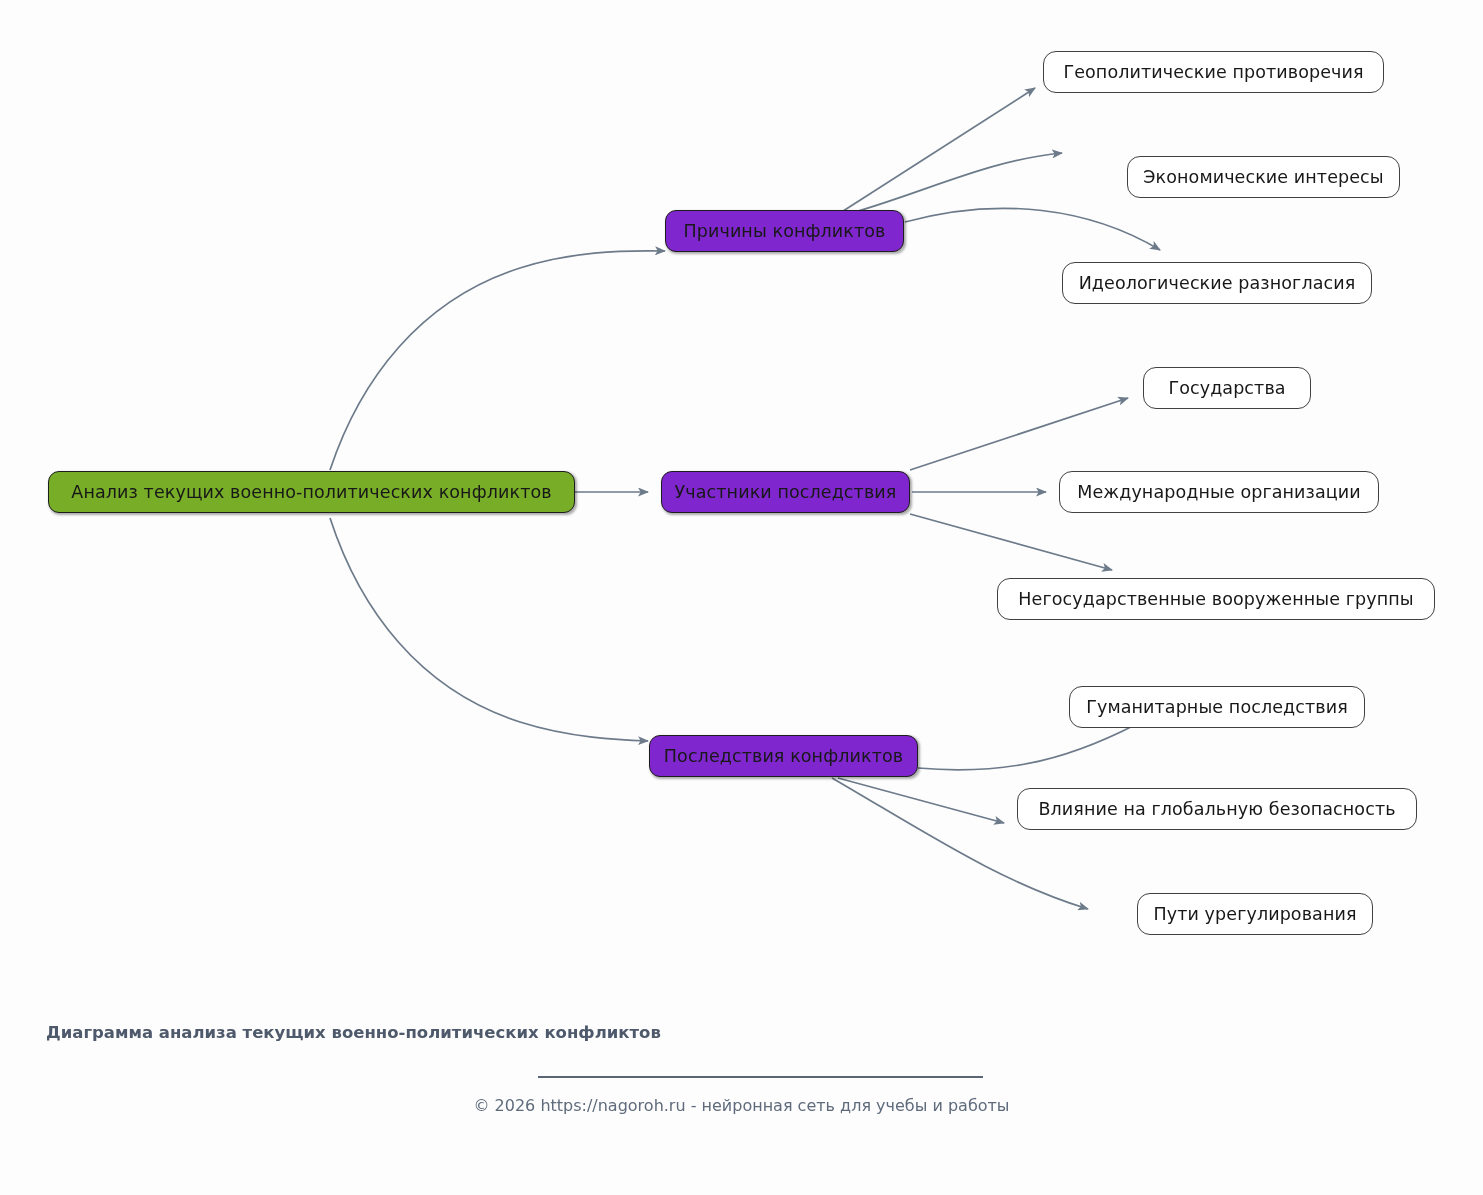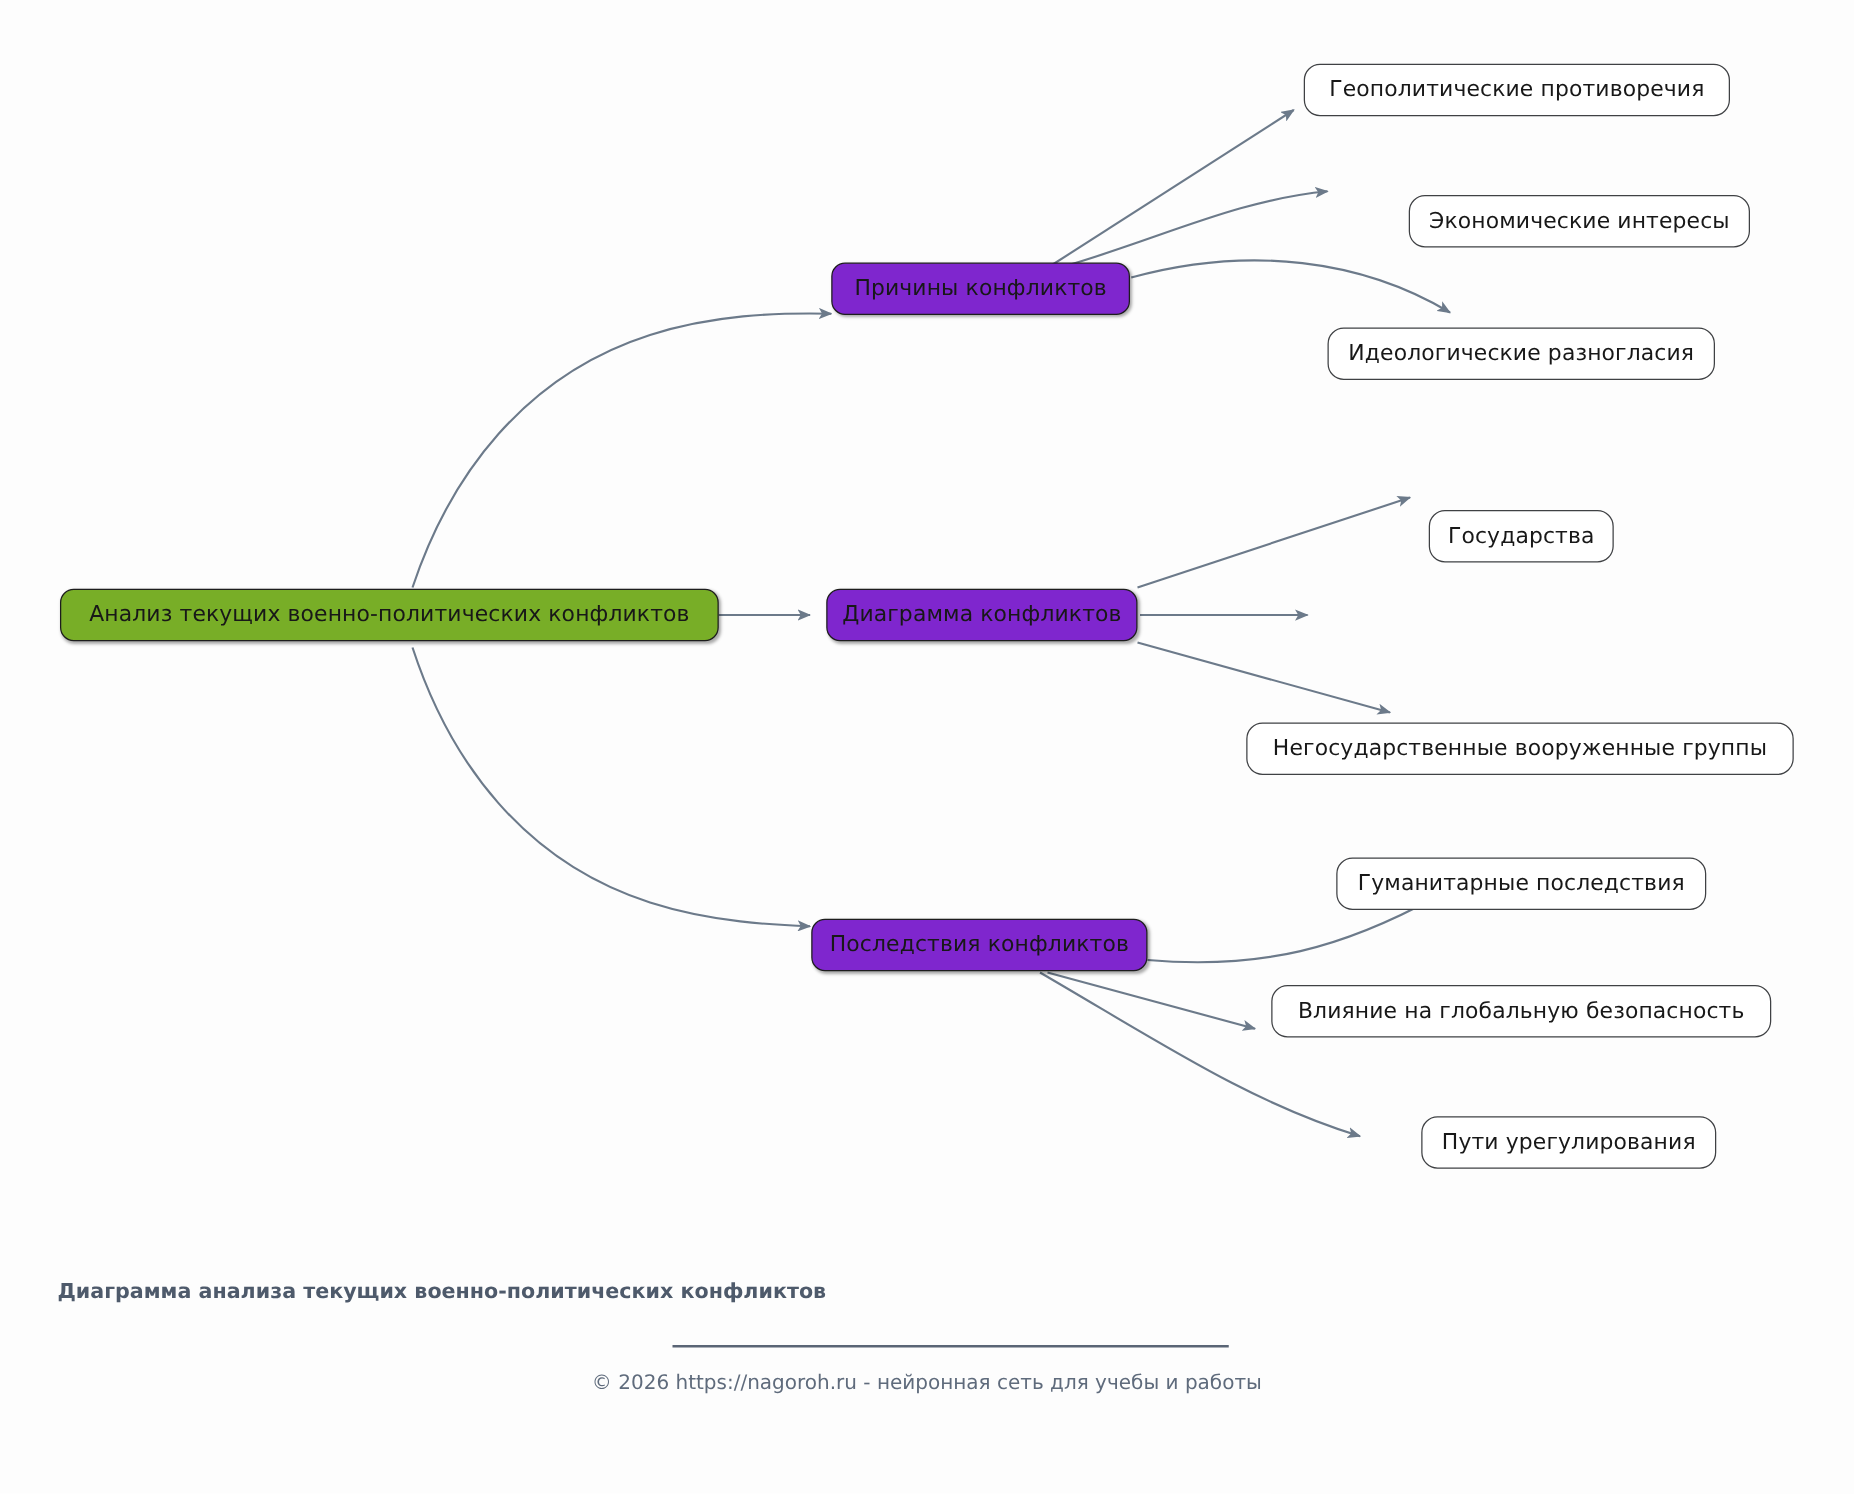--- a/index.html
+++ b/index.html
@@ -134,27 +134,30 @@
 
   <div class="node node-leaf" style="left:1080px; top:156px; width:273px; height:42px;margin-left:47px;">
     <span>Экономические интересы</span>
   </div>
 
   <div class="node node-leaf" style="left:1062px; top:262px; width:310px; height:42px;">
     <span>Идеологические разногласия</span>
   </div>
 
   <div class="node node-branch" style="left:661px; top:471px; width:249px; height:42px;">
-    <span>Диаграмма конфликтов</span>
+    <span>Участники последствия</span>
   </div>
 
-  <div class="node node-leaf" style="left:1143px; top:367px; width:148px; height:42px;margin-top:41px;">
+  <div class="node node-leaf" style="left:1143px; top:367px; width:168px; height:42px;">
     <span>Государства</span>
   </div>
 
+  <div class="node node-leaf" style="left:1059px; top:471px; width:320px; height:42px;">
+    <span>Международные организации</span>
+  </div>
 
   <div class="node node-leaf" style="left:997px; top:578px; width:438px; height:42px;">
     <span>Негосударственные вооруженные группы</span>
   </div>
 
   <div class="node node-branch" style="left:649px; top:735px; width:269px; height:42px;">
     <span>Последствия конфликтов</span>
   </div>
 
   <div class="node node-leaf" style="left:1069px; top:686px; width:296px; height:42px;">

